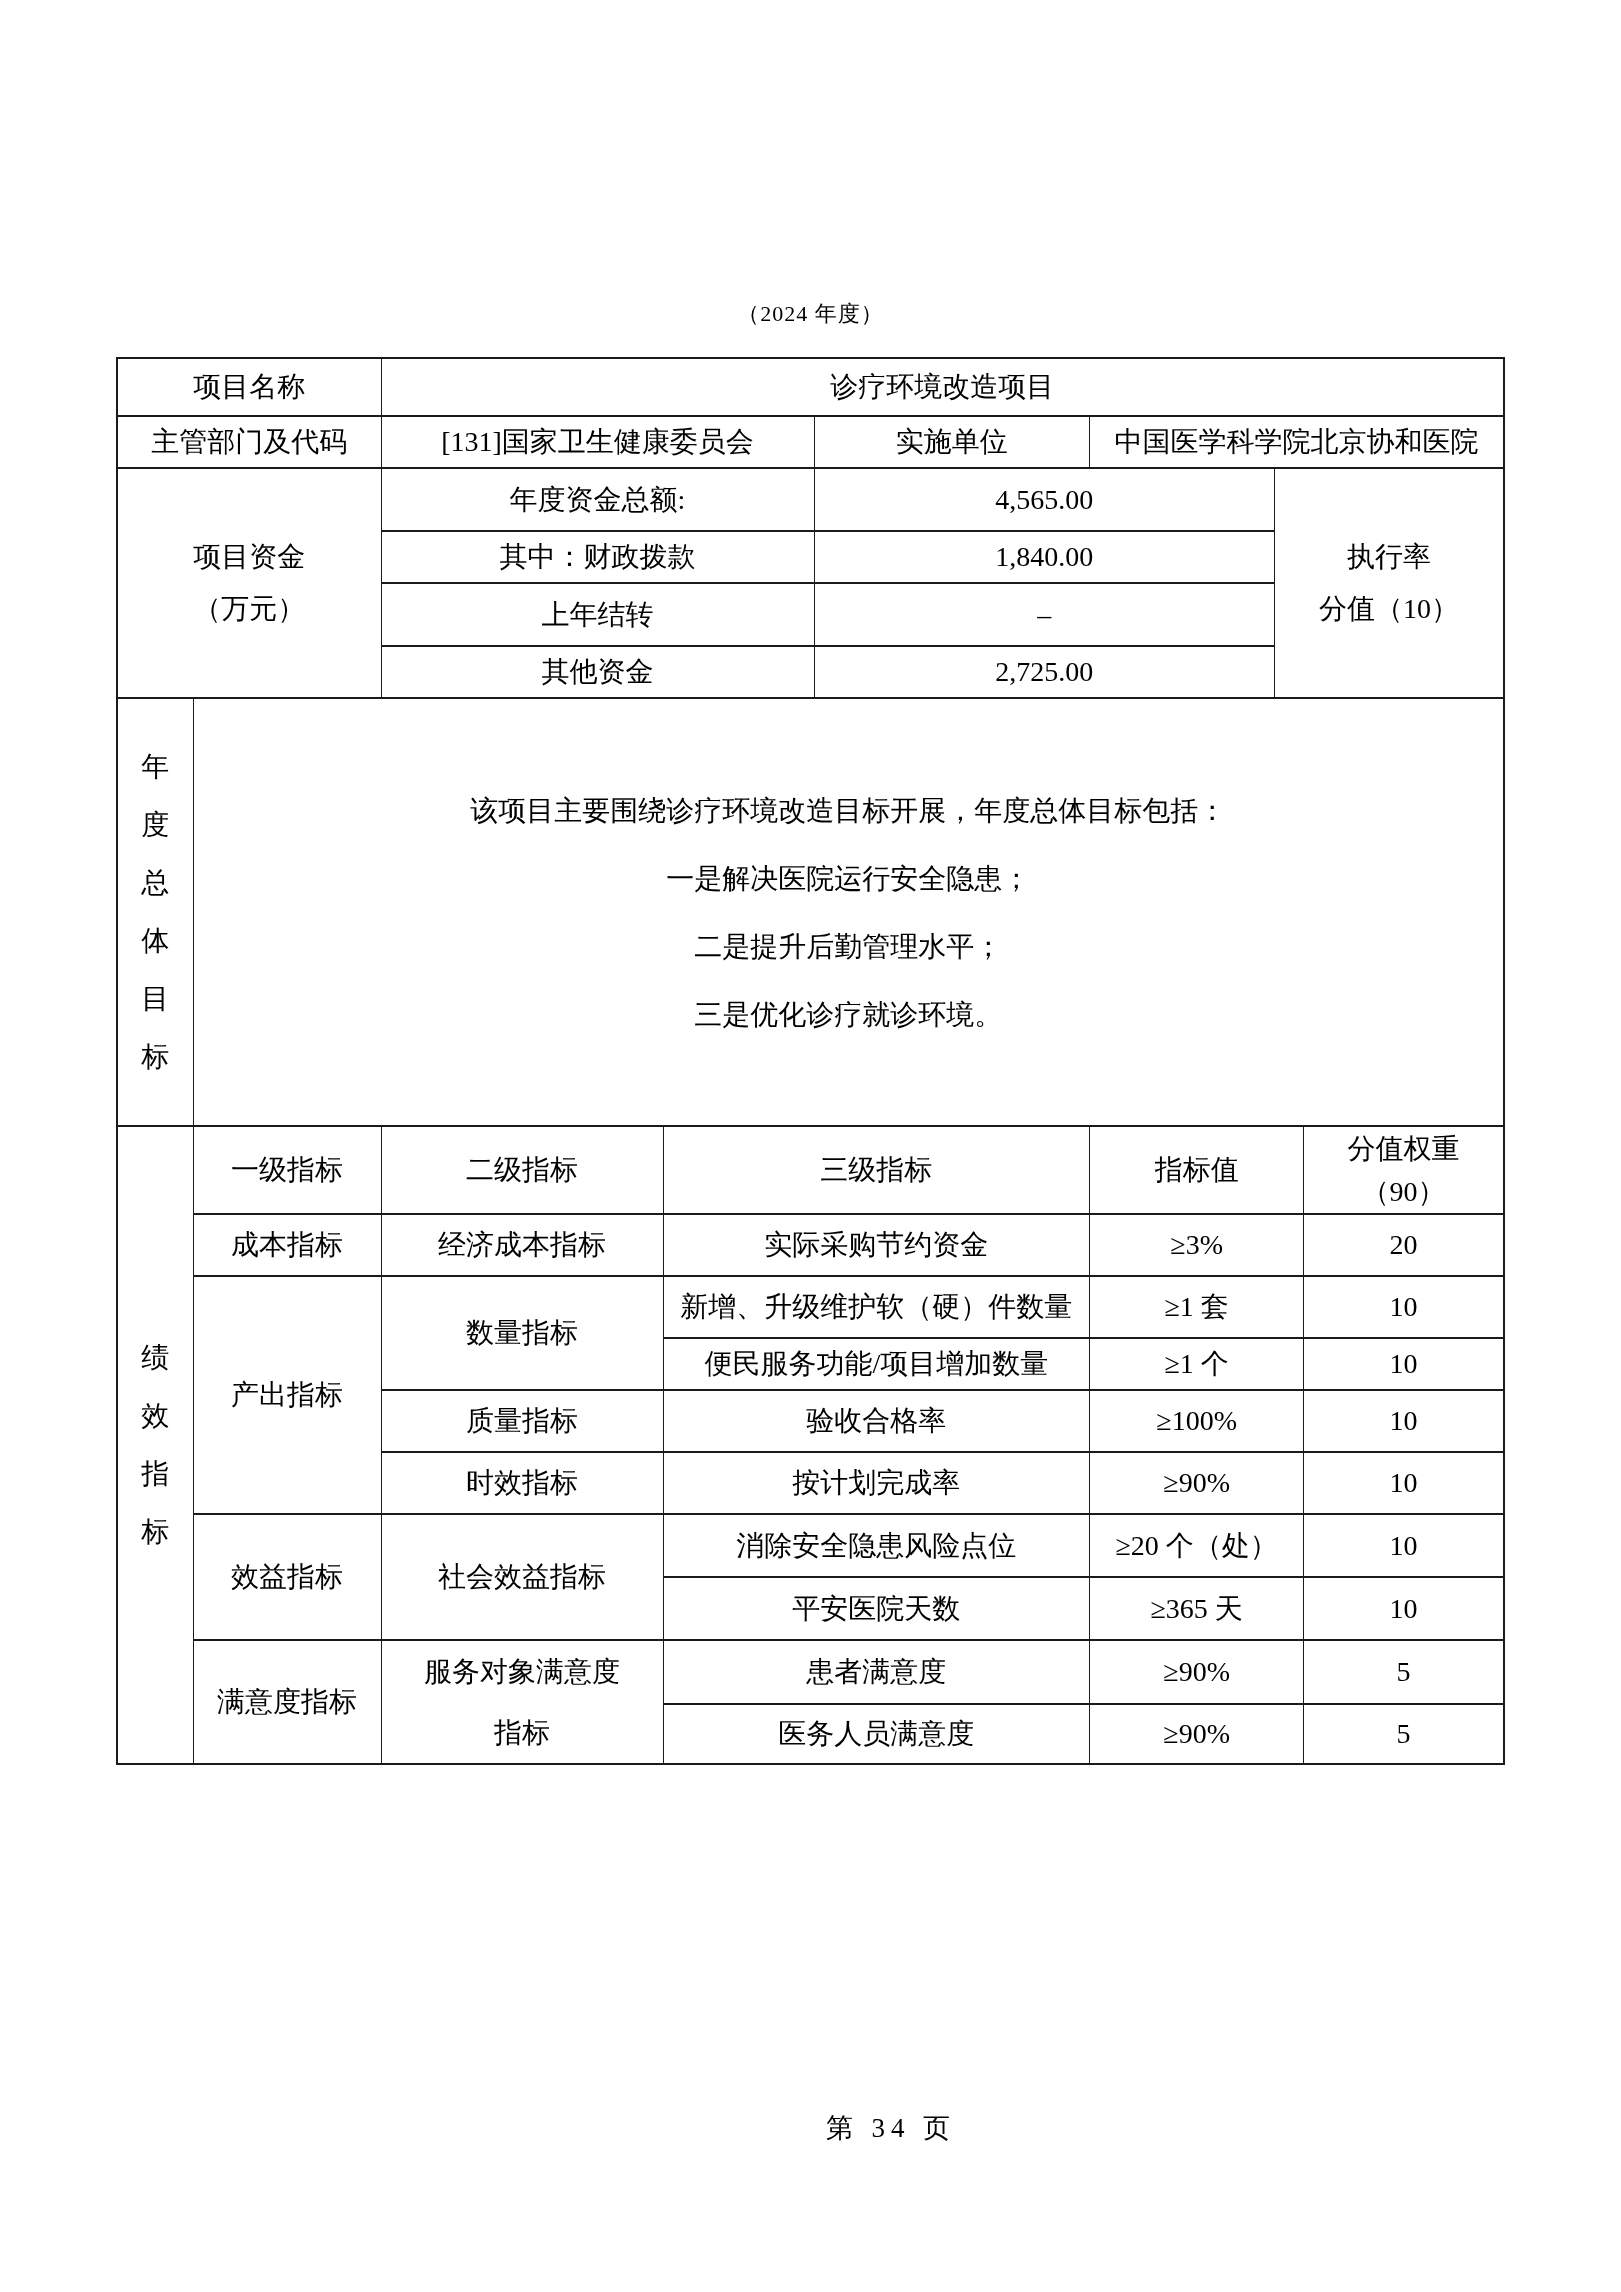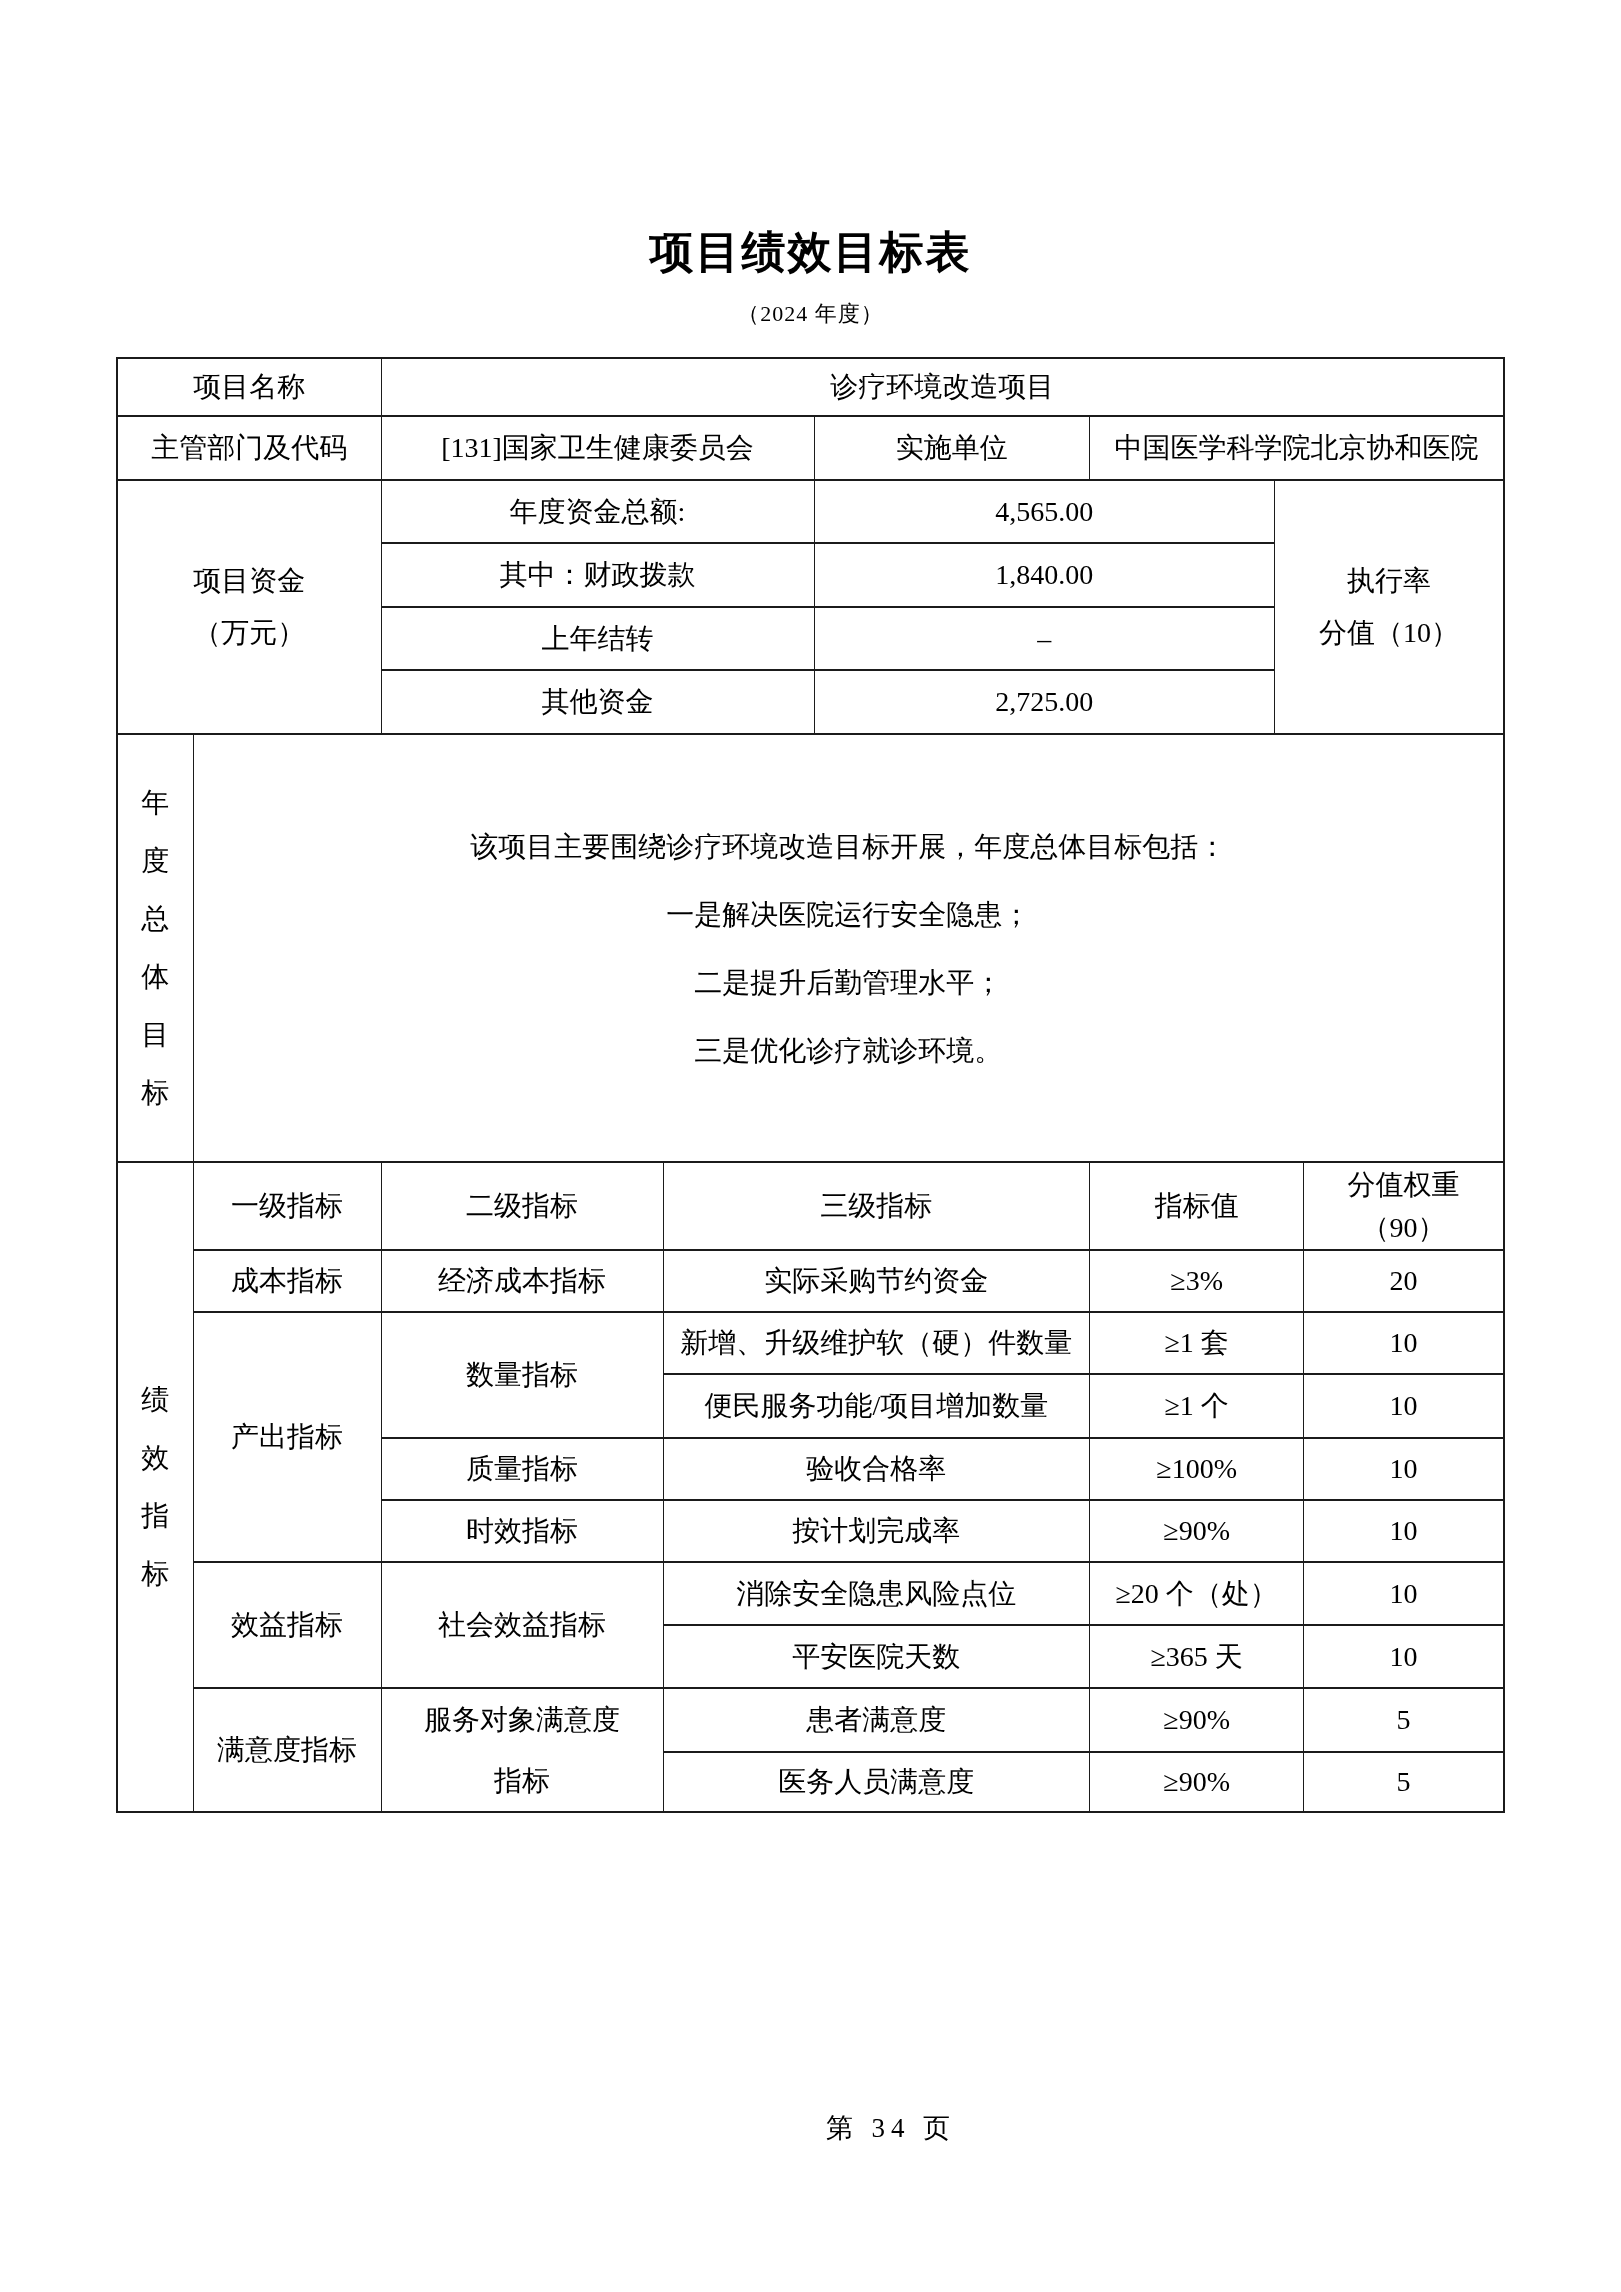--- a/index.html
+++ b/index.html
@@ -30,21 +30,21 @@
   table.main{border:2px solid #1b1b1b;}
   table.main td{
     border:1px solid #1b1b1b;
     border-top-width:2px;border-bottom-width:2px;
     vertical-align:middle;
     text-align:center;
     padding:0;
     overflow:hidden;
   }
   
-  .r59{height:58px}.r65{height:64px}.r64{height:63px}.r63{height:62px}
+  .r59{height:58px}.r65{height:52px}.r64{height:63px}.r63{height:62px}
   .r62{height:61px}.r87{height:85px}.r359{height:428px}
   
   td.left{text-align:left;padding-left:15.7px;font-family:Liberation Serif, serif;}
   td.fl{text-align:right;padding-right:74px;}
   td.fl-first{text-align:left;padding-left:25.5px;padding-right:0;}
   td.fv{text-align:right;padding-right:15.7px;}
   td.two-line{white-space:pre-line;line-height:52px;}
   td.hd-weight{white-space:pre-line;line-height:43px;}
   td.l2wrap{white-space:pre-line;line-height:61px;}
   td.goals{vertical-align:top;text-align:left;padding-left:19.6px;}
@@ -56,21 +56,20 @@
     position:absolute;top:2110px;left:875px;
     transform:translateX(-50%);
     font-size:27px;letter-spacing:5.9px;white-space:nowrap;margin-left:16px;
   }
 </style>
 </head>
 <body>
 
 <div class="page">
 
-  <h1 class="doc-title">项目绩效目标表</h1>
   <div class="doc-subtitle">（2024 年度）</div>
 
   <table class="main">
     <colgroup>
       <col style="width:76px">
         <col style="width:188px">
         <col style="width:282px">
       <col style="width:151px">
         <col style="width:262px">
         <col style="width:13.7px">

